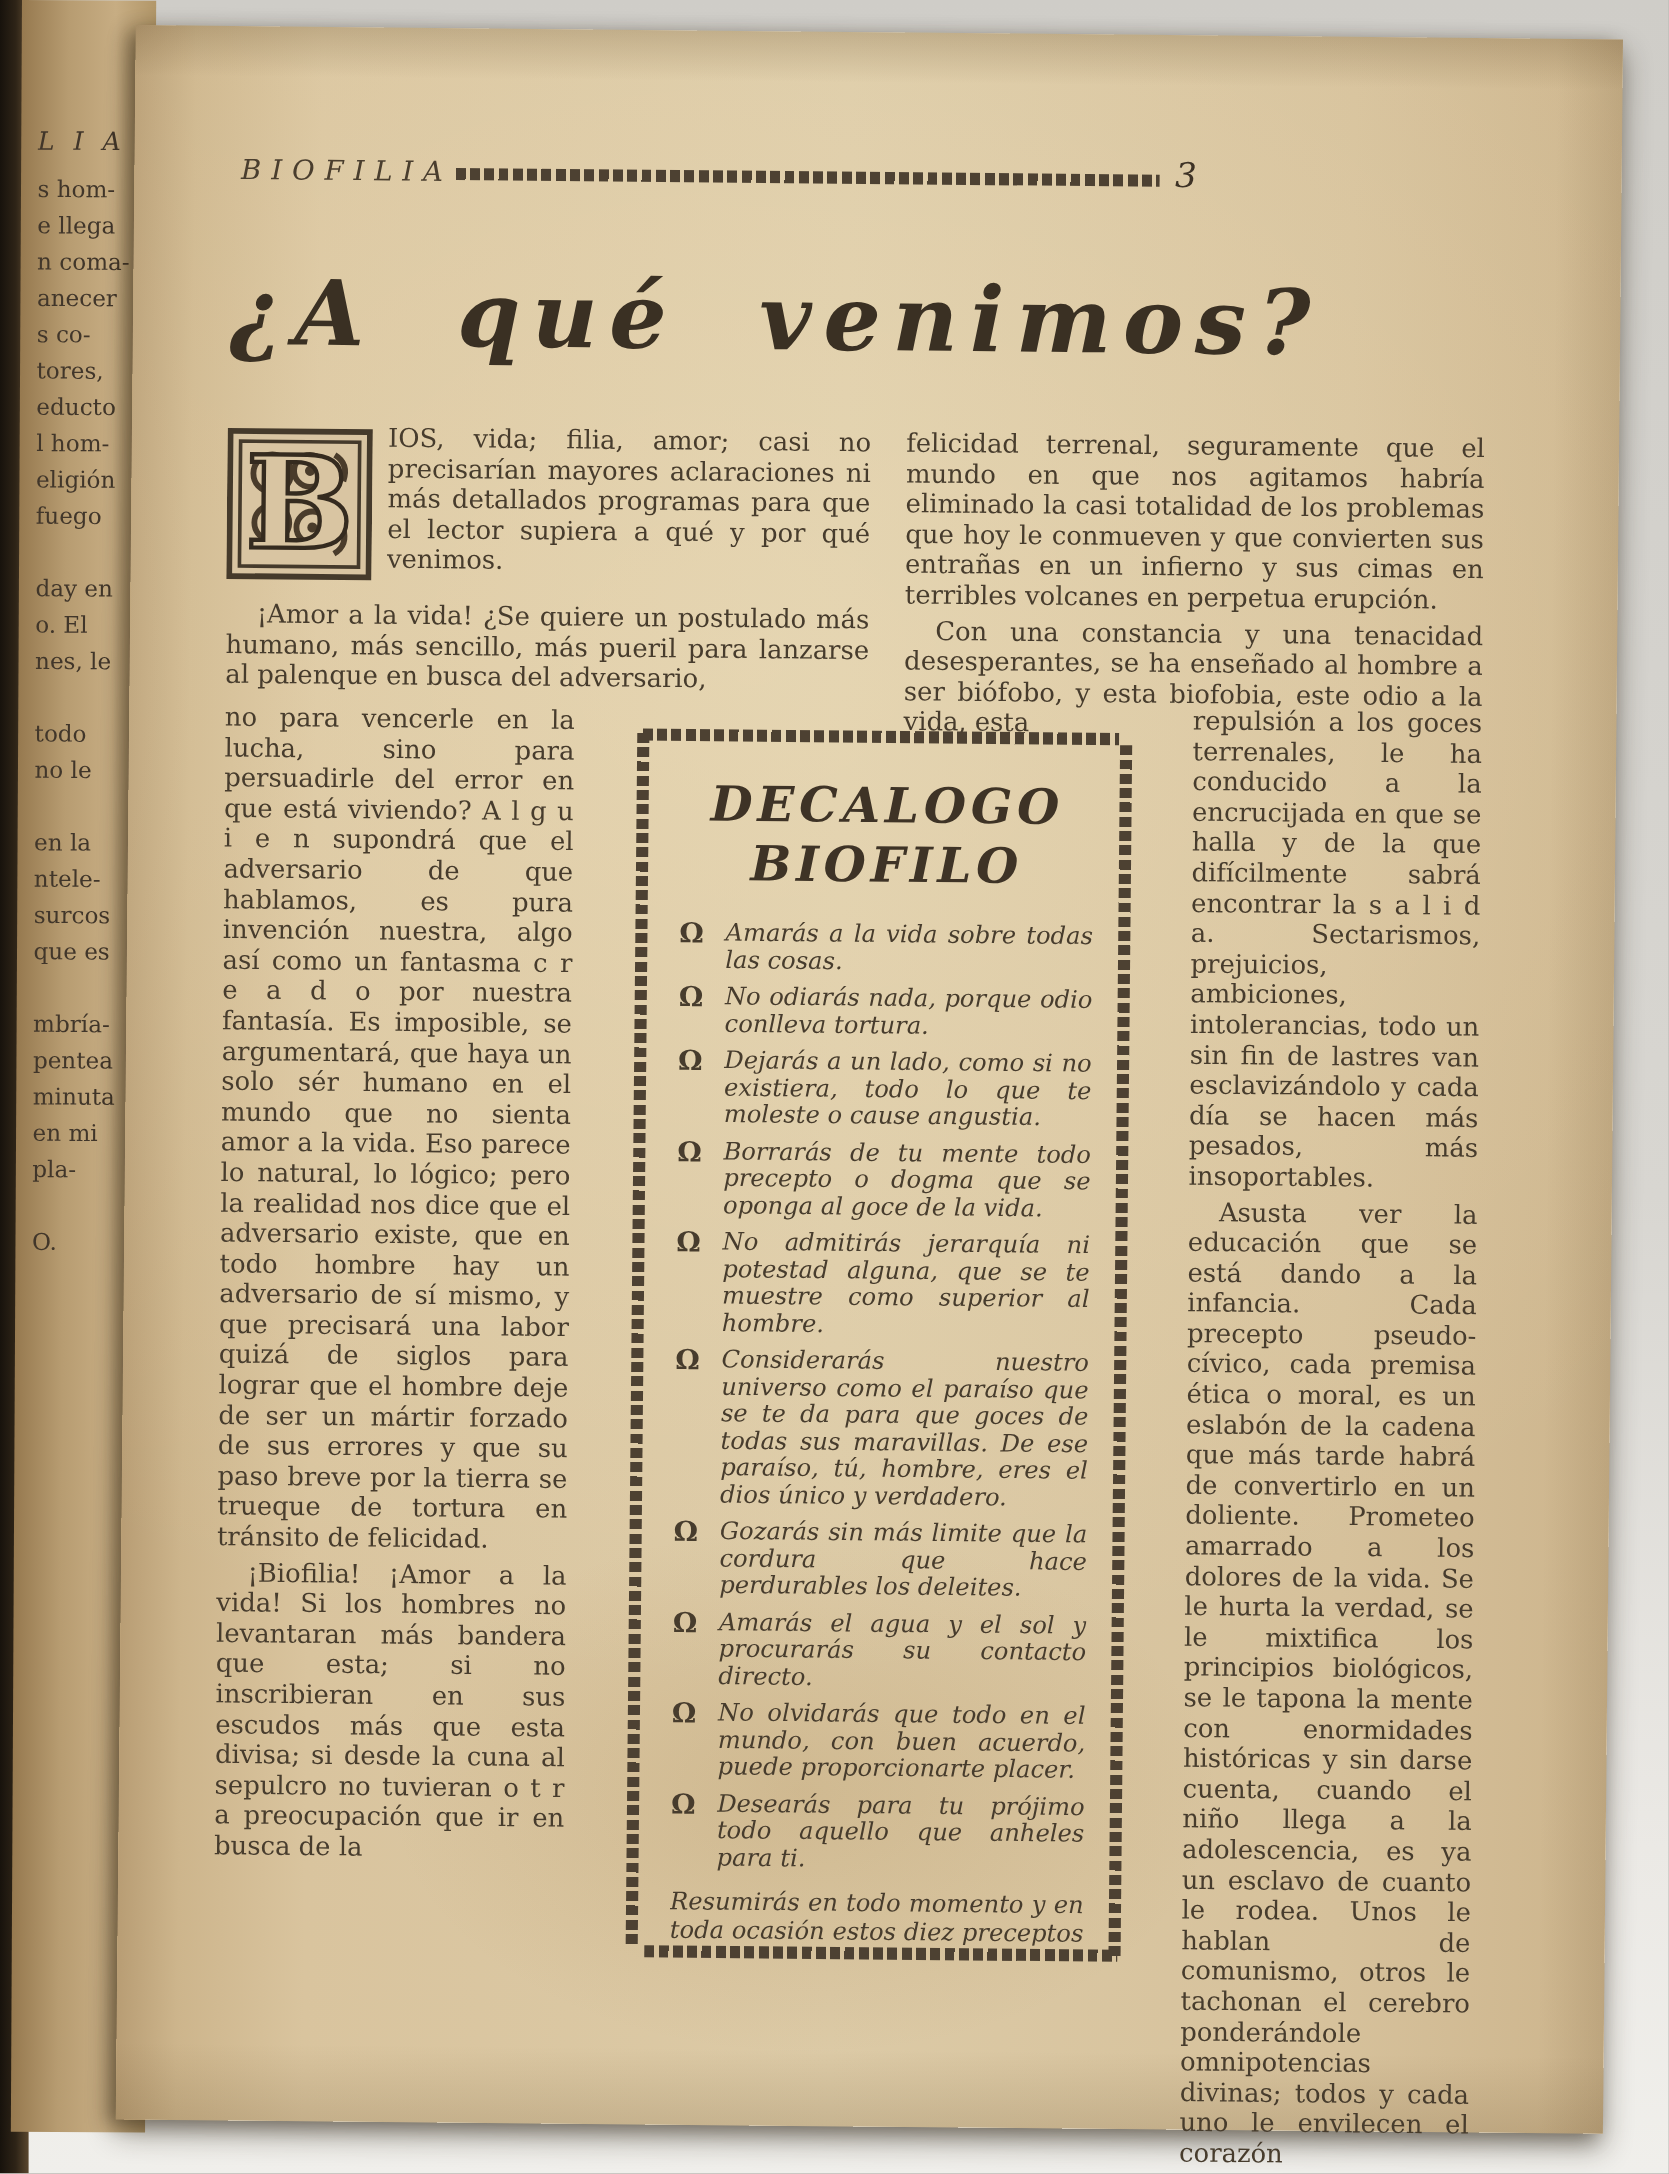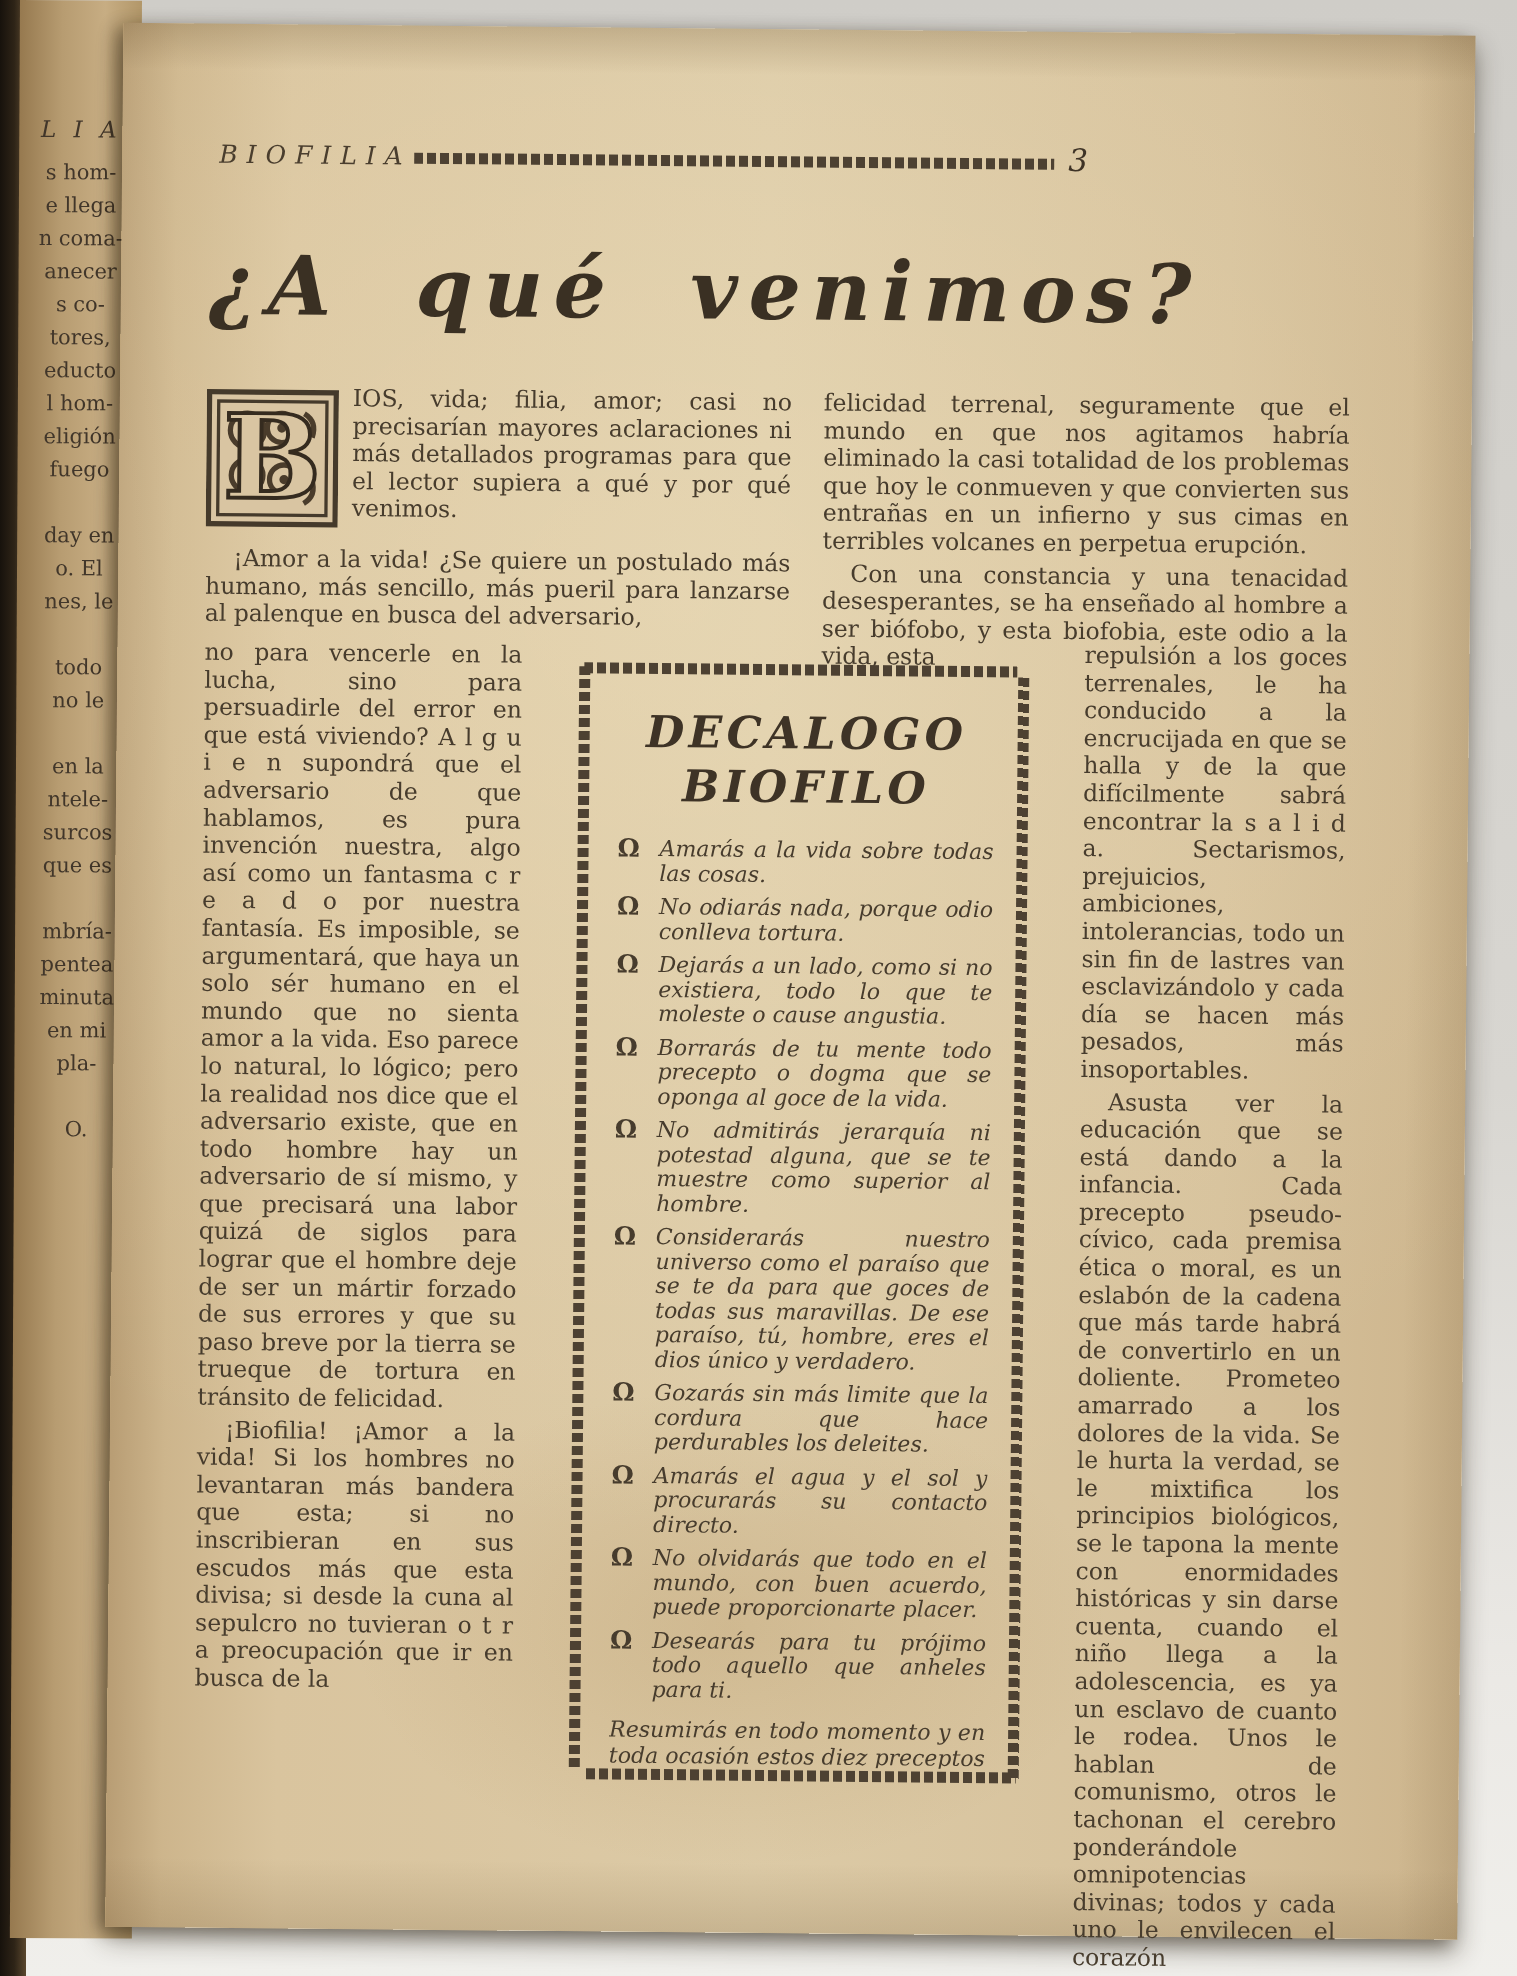--- a/index.html
+++ b/index.html
@@ -9,21 +9,21 @@
     font-family:"DejaVu Serif","Liberation Serif",serif;
   }
   
   .spine { position:absolute; left:0; top:0; width:26px; height:1976px;
     background:linear-gradient(90deg,#17120c,#2e2417 55%,#5a472e 100%); }
   
   .prev-page { position:absolute; left:20px; top:0; width:122px; height:1938px;
     background:linear-gradient(90deg,#96794f 0,#b79c71 35%,#c7ad83 70%,#b29769 100%);
     transform:rotate(0.3deg); transform-origin:top left; }
   .efrags { padding-top:116px; }
-  .efrag { height:33px; font-size:21px; color:#41362a; text-align:center;
+  .efrag { height:33px; font-size:21px; color:#41362a; text-align:left;
     padding-right:13px; white-space:nowrap; overflow:hidden;margin-left:15px; }
   .efrag:first-child { font-style:italic; letter-spacing:5px; font-size:23px; height:44px; }
 
   
   .page { position:absolute; left:118px; top:28px; width:1352px; height:1904px;
     transform:rotate(0.55deg); transform-origin:40% 30%;
     background:
       radial-gradient(130% 80% at 42% 30%, rgba(255,244,210,.28), rgba(0,0,0,0) 62%),
       radial-gradient(40% 18% at 46% 84%, rgba(150,108,48,.18), rgba(0,0,0,0) 70%),
       linear-gradient(90deg,#b89d74 0px,#cdb58c 55px,#d9c49e 170px,#dccaa6 48%,#d6c19b 82%,#cdb58d 100%);

